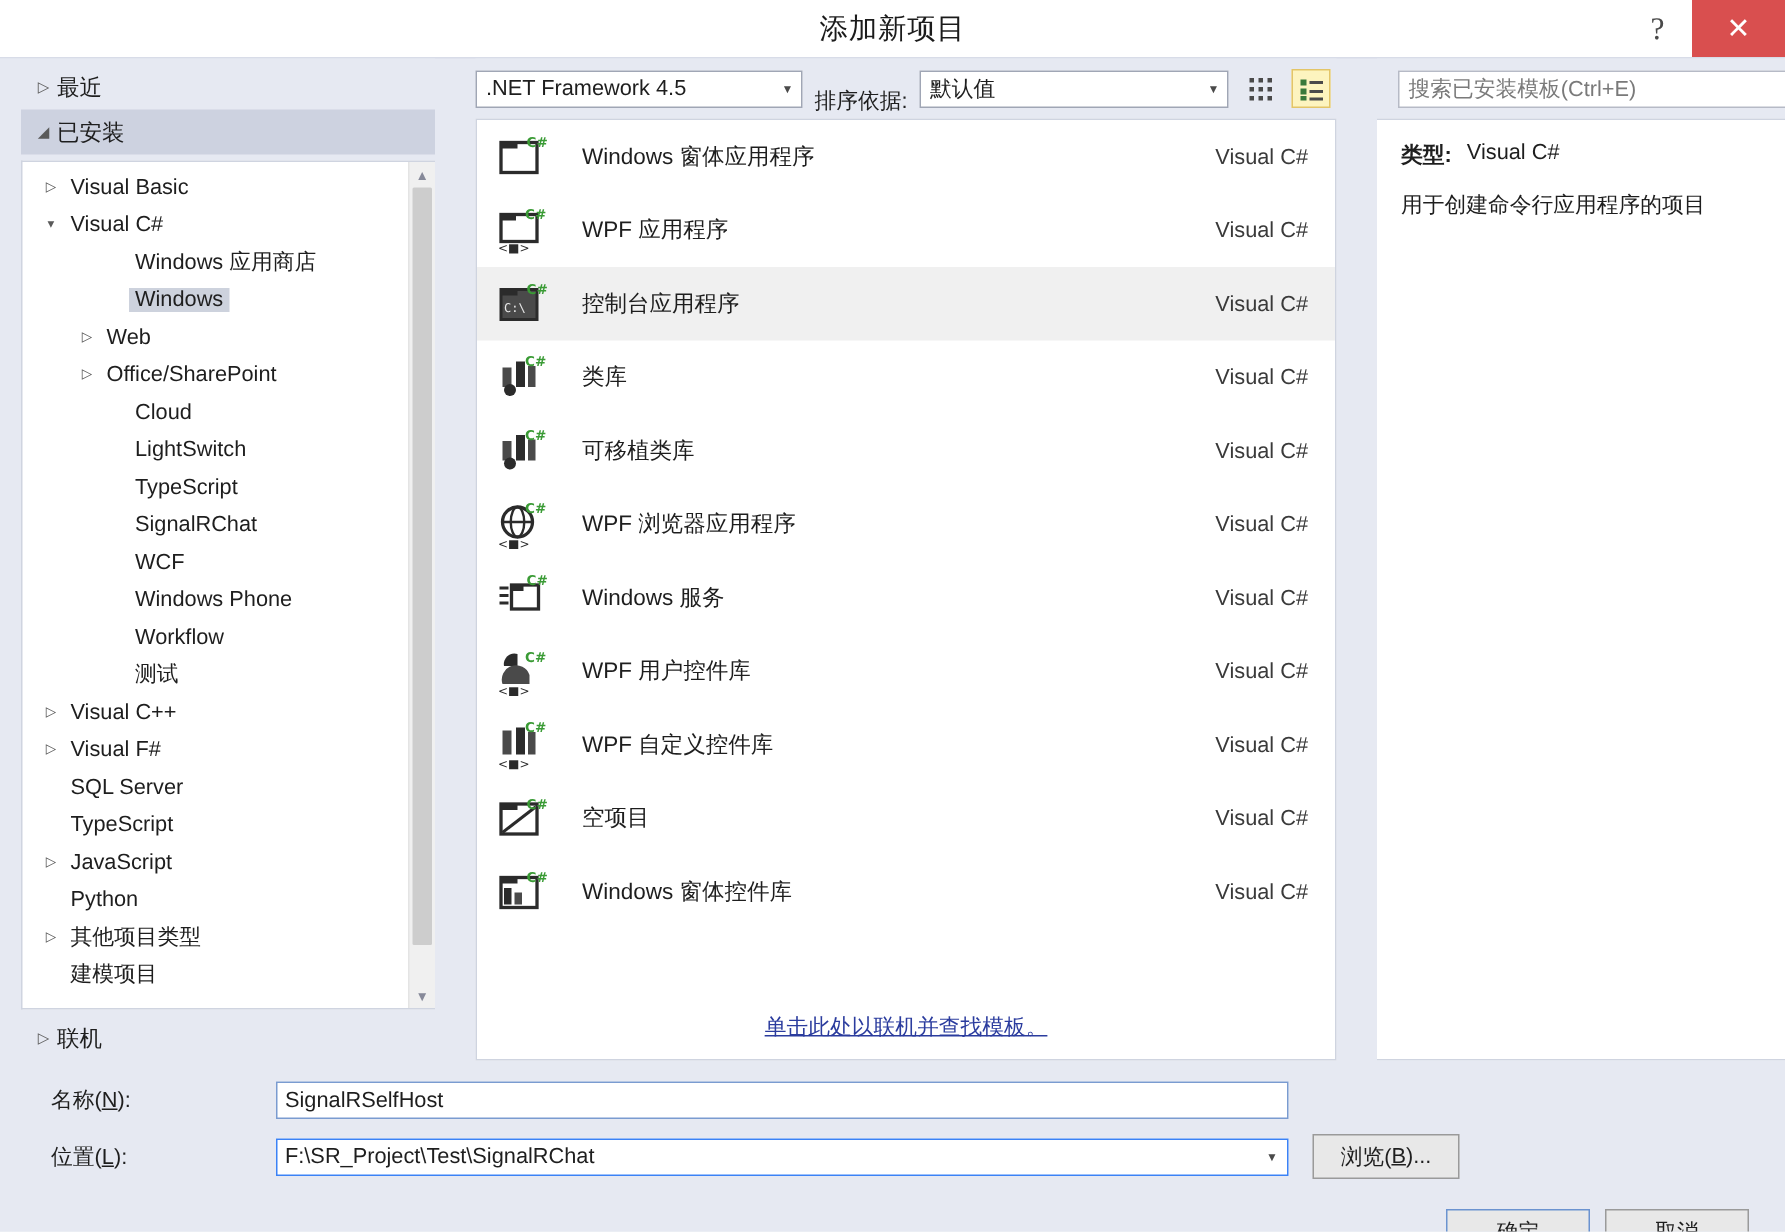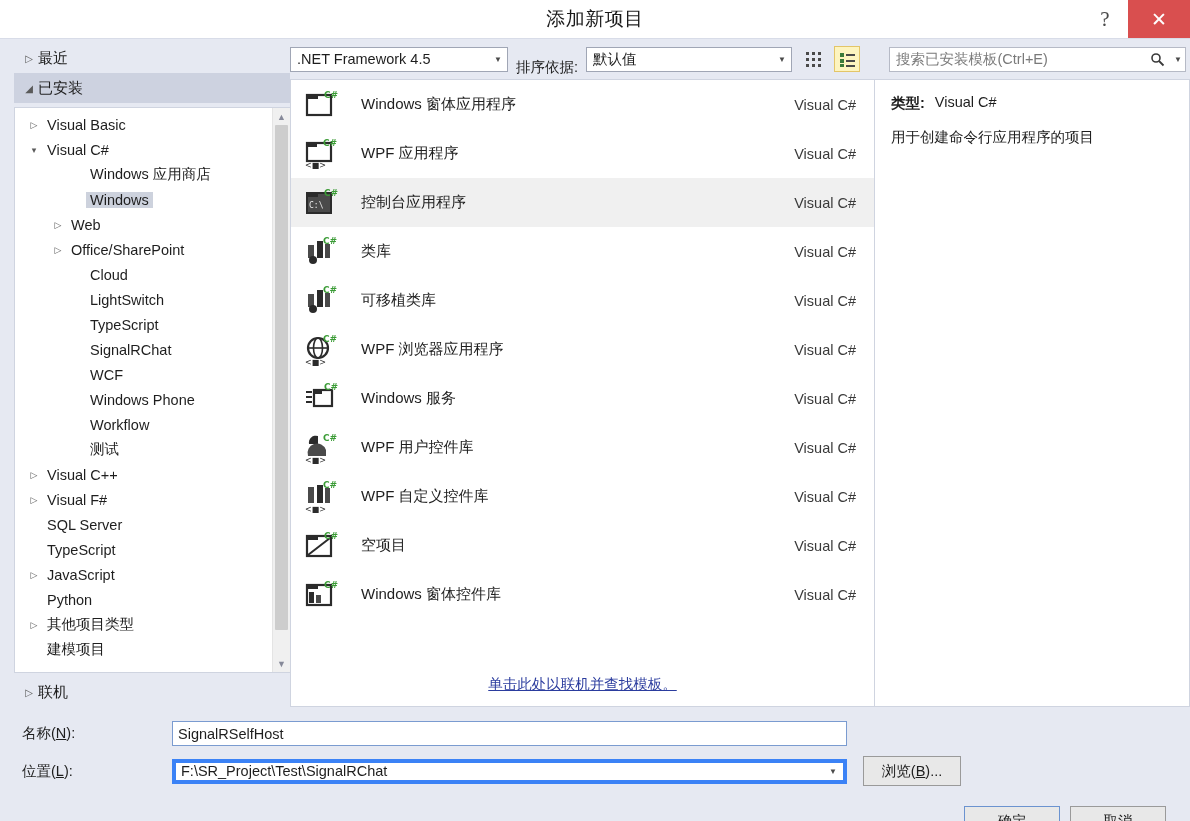--- a/index.html
+++ b/index.html
@@ -80,20 +80,21 @@
     display: flex;
     flex-direction: column;
     background: #e6e9f2;
     border-top: 1px solid #d8dce8;
   }
 
   .panes {
     display: flex;
     height: 668px;
     min-height: 668px;
+    gap: 27px;
   }
 
   
   .left-pane {
     width: 290px;
     min-width: 290px;
     background: #e6e9f2;
     display: flex;
     flex-direction: column;
     box-sizing: border-box;
@@ -362,37 +363,38 @@
     display: flex;
     align-items: center;
     margin-bottom: 10px;
     padding-left: 22px;
   }
   .field-label {
     width: 150px;
     min-width: 150px;
     font-size: 14.5px;
     color: #1e1e1e;
+    margin-left: 12px;
   }
   .field-label u { text-decoration: underline; }
   .text-input {
     height: 25px;
     background: #ffffff;
     border: 1px solid #7a9bd0;
     box-sizing: border-box;
     display: flex;
     align-items: center;
     font-size: 14.5px;
     color: #1e1e1e;
     padding: 0 5px;
   }
   .name-input { width: 675px; }
   .loc-input {
     width: 675px;
-    border: 4px solid #3b82f6;
+    border: 1px solid #3b82f6;
     padding: 0;
     display: flex;
     align-items: stretch;
   }
   .loc-input .ctext {
     flex: 1;
     display: flex;
     align-items: center;
     padding: 0 5px;
     overflow: hidden;

